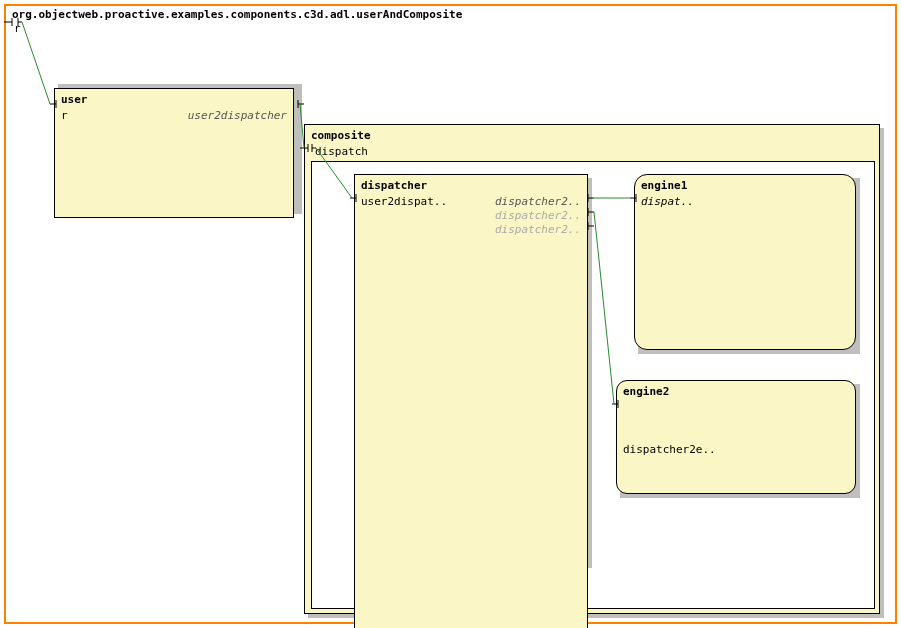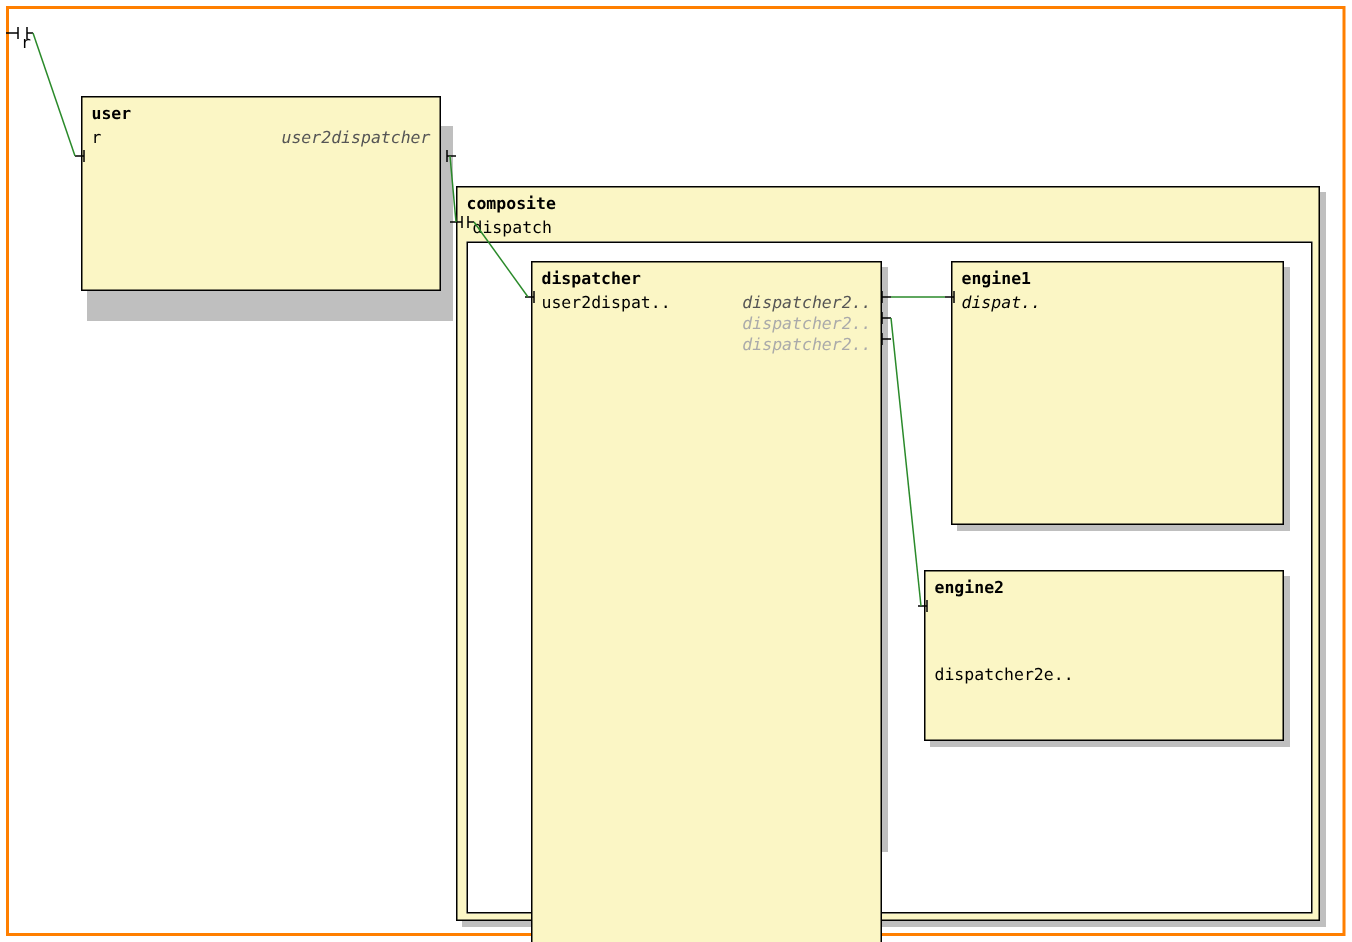--- a/index.html
+++ b/index.html
@@ -60,25 +60,26 @@
     position: absolute;
     left: 0; top: 0;
     width: 901px; height: 628px;
     pointer-events: none;
   }
 </style>
 </head>
 <body>
 
 <div class="outer-frame">
+  <div class="title" style="left:6px; top:2px;">org.objectweb.proactive.examples.components.c3d.adl.userAndComposite</div>
   <div class="port-label" style="left:8px; top:16px;">r</div>
 </div>
 
 <div class="comp-shadow" style="left:58px; top:84px; width:244px; height:130px;"></div>
-<div class="comp-box" style="left:54px; top:64px; width:240px; height:130px;">
+<div class="comp-box" style="left:54px; top:88px; width:240px; height:130px;">
   <div class="comp-label" style="left:6px; top:4px;">user</div>
   <div class="port-label" style="left:6px; top:20px;">r</div>
   <div class="port-label italic" style="right:6px; top:20px;font-style:italic;">user2dispatcher</div>
 </div>
 
 <div class="comp-shadow" style="left:308px; top:128px; width:576px; height:490px;"></div>
 <div class="composite-outer" style="left:304px; top:124px; width:576px; height:490px;">
   <div class="comp-label" style="left:6px; top:4px;text-align:right;">composite</div>
   <div class="port-label" style="left:10px; top:20px;">dispatch</div>
   <div class="composite-inner" style="left:6px; top:36px; width:564px; height:448px;"></div>
@@ -87,27 +88,27 @@
 <div class="comp-shadow" style="left:358px; top:178px; width:234px; height:390px;"></div>
 <div class="comp-box" style="left:354px; top:174px; width:234px; height:493px;text-align:center;">
   <div class="comp-label" style="left:6px; top:4px;">dispatcher</div>
   <div class="port-label" style="left:6px; top:20px;">user2dispat..</div>
   <div class="port-label italic" style="right:6px; top:20px;">dispatcher2..</div>
   <div class="port-label gray" style="right:6px; top:34px;">dispatcher2..</div>
   <div class="port-label gray" style="right:6px; top:48px;">dispatcher2..</div>
 </div>
 
 <div class="comp-shadow" style="left:638px; top:178px; width:222px; height:176px;"></div>
-<div class="comp-box" style="left:634px; top:174px; width:222px; height:176px;">
+<div class="comp-box" style="left:634px; top:174px; width:222px; height:176px;border-radius:13px;">
   <div class="comp-label" style="left:6px; top:4px;">engine1</div>
   <div class="port-label" style="left:6px; top:20px;font-style:italic;">dispat..</div>
 </div>
 
 <div class="comp-shadow" style="left:620px; top:384px; width:240px; height:114px;"></div>
-<div class="comp-box" style="left:616px; top:380px; width:240px; height:114px;">
+<div class="comp-box" style="left:616px; top:380px; width:240px; height:114px;border-radius:11px;">
   <div class="comp-label" style="left:6px; top:4px;">engine2</div>
   <div class="port-label" style="left:6px; top:20px;margin-top:42px;">dispatcher2e..</div>
 </div>
 
 <svg class="wires">
 
   <g stroke="#000" stroke-width="1">
 
     <line x1="4" y1="22" x2="12" y2="22"></line>
     <line x1="12" y1="18" x2="12" y2="26"></line>

